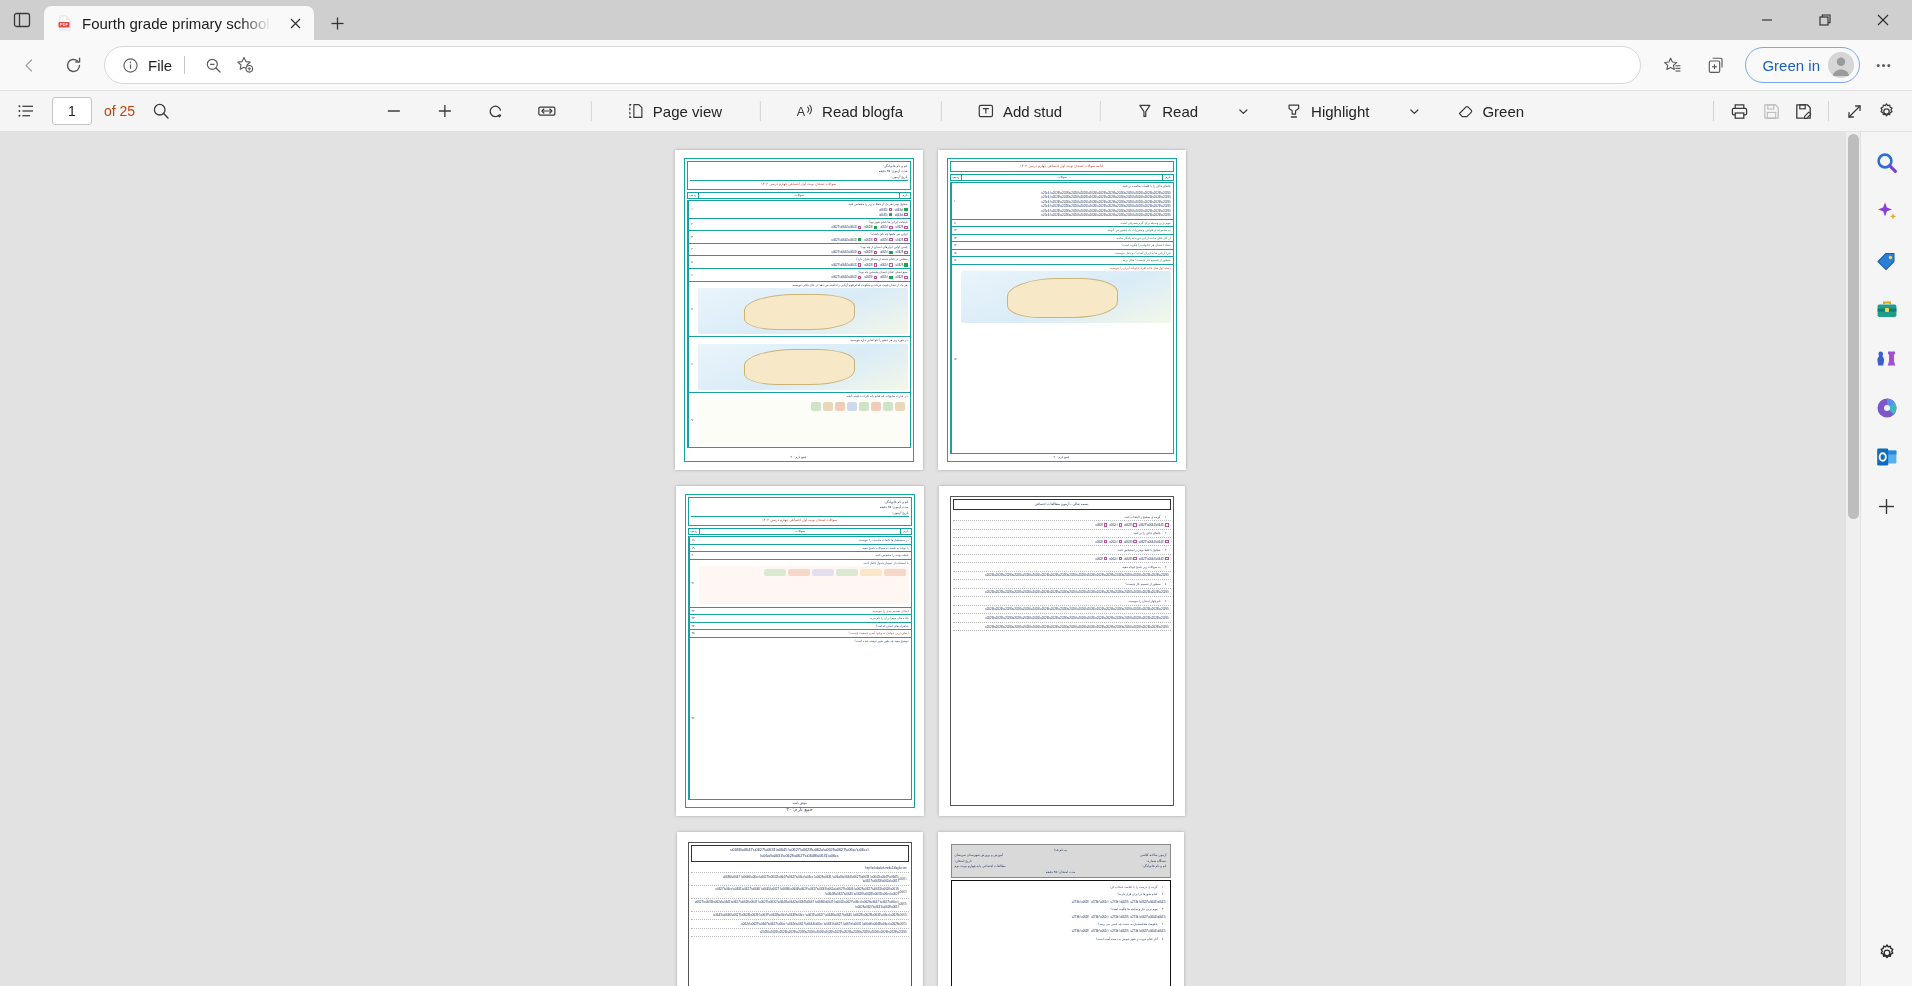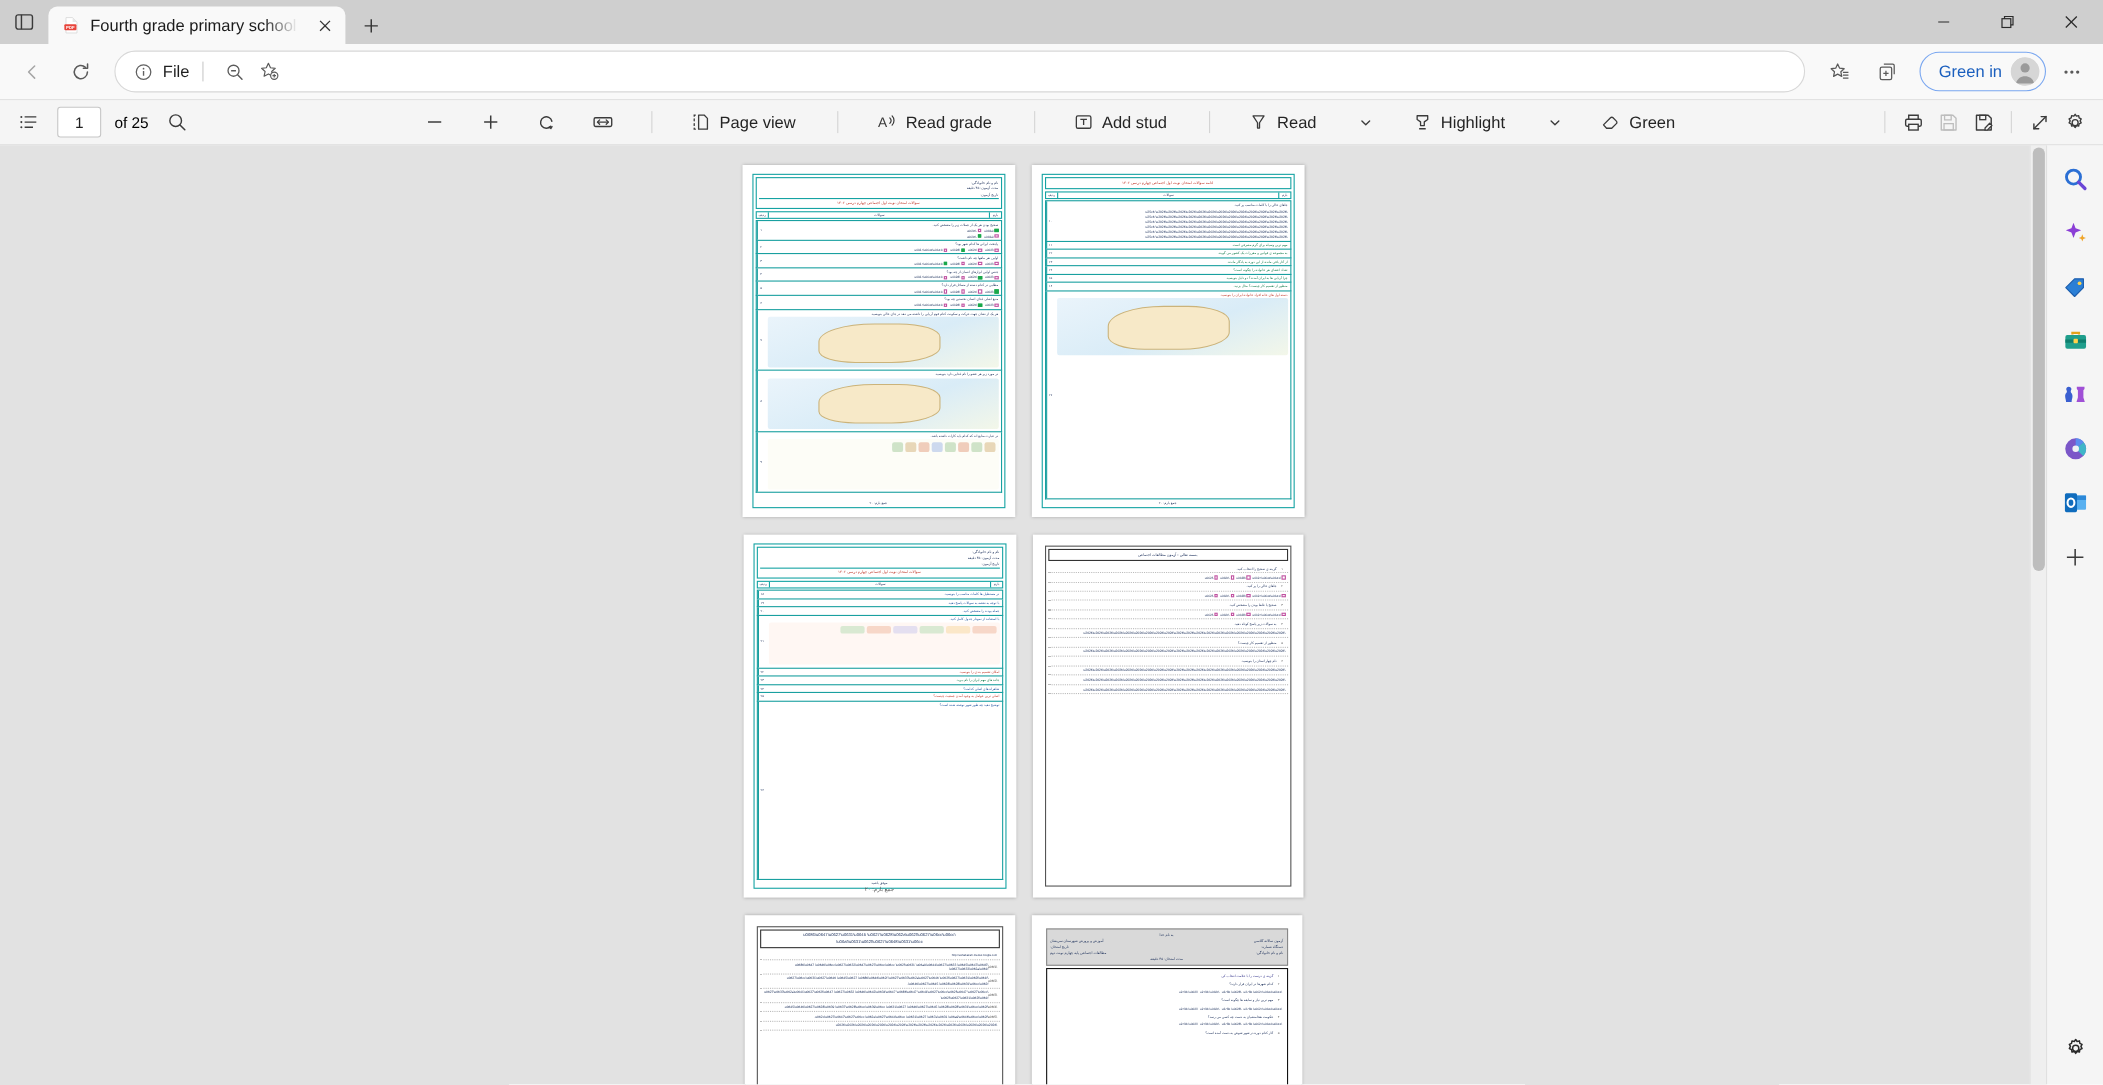--- a/index.html
+++ b/index.html
@@ -157,21 +157,21 @@
   .pbtn.disabled { color: #bdbdbd; }
   .pagebox {
     width: 40px; height: 28px;
     border: 1px solid #c6c6c6; border-radius: 3px;
     background: #fff;
     display: flex; align-items: center; justify-content: center;
     font-size: 14px; color: #1f1f1f;
     margin-left: 10px;
   }
   .pagecount {
-    font-size: 14px; color: #000000;
+    font-size: 14px; color: #c2410c;
     margin: 0 10px 0 12px; white-space: nowrap;
   }
   .vsep { width: 1px; height: 20px; background: #d4d4d4; margin: 0 9px; flex: 0 0 1px; }
   .toolbar-center {
     position: absolute; left: 50%; transform: translateX(-50%);
     display: flex; align-items: center; gap: 19px;
   }
   .toolbar-right { margin-left: auto; display: flex; align-items: center; }
 
   
@@ -512,21 +512,21 @@
         </svg>
       <span class="pbtn-label">Page view</span>
     </div>
     <span class="vsep"></span>
     <div class="pbtn labelled">
       <svg width="18" height="18" viewBox="0 0 18 18">
           <text x="1" y="13.5" font-size="12.5" font-family="Liberation Sans, sans-serif" fill="currentColor">A</text>
           <path d="M11.8 5.2a3.6 3.6 0 0 1 0 5" fill="none" stroke="currentColor" stroke-width="1.1" stroke-linecap="round"></path>
           <path d="M13.9 3.4a6 6 0 0 1 0 8.4" fill="none" stroke="currentColor" stroke-width="1.1" stroke-linecap="round"></path>
         </svg>
-      <span class="pbtn-label">Read grade</span>
+      <span class="pbtn-label">Read blogfa</span>
     </div>
     <span class="vsep"></span>
     <div class="pbtn labelled">
       <svg width="18" height="18" viewBox="0 0 18 18">
           <rect x="2.4" y="3.4" width="13.2" height="11.2" rx="1.4" fill="none" stroke="currentColor" stroke-width="1.2"></rect>
           <line x1="6" y1="6.6" x2="12" y2="6.6" stroke="currentColor" stroke-width="1.2"></line>
           <line x1="9" y1="6.6" x2="9" y2="11.6" stroke="currentColor" stroke-width="1.2"></line>
         </svg>
       <span class="pbtn-label">Add stud</span>
     </div>

